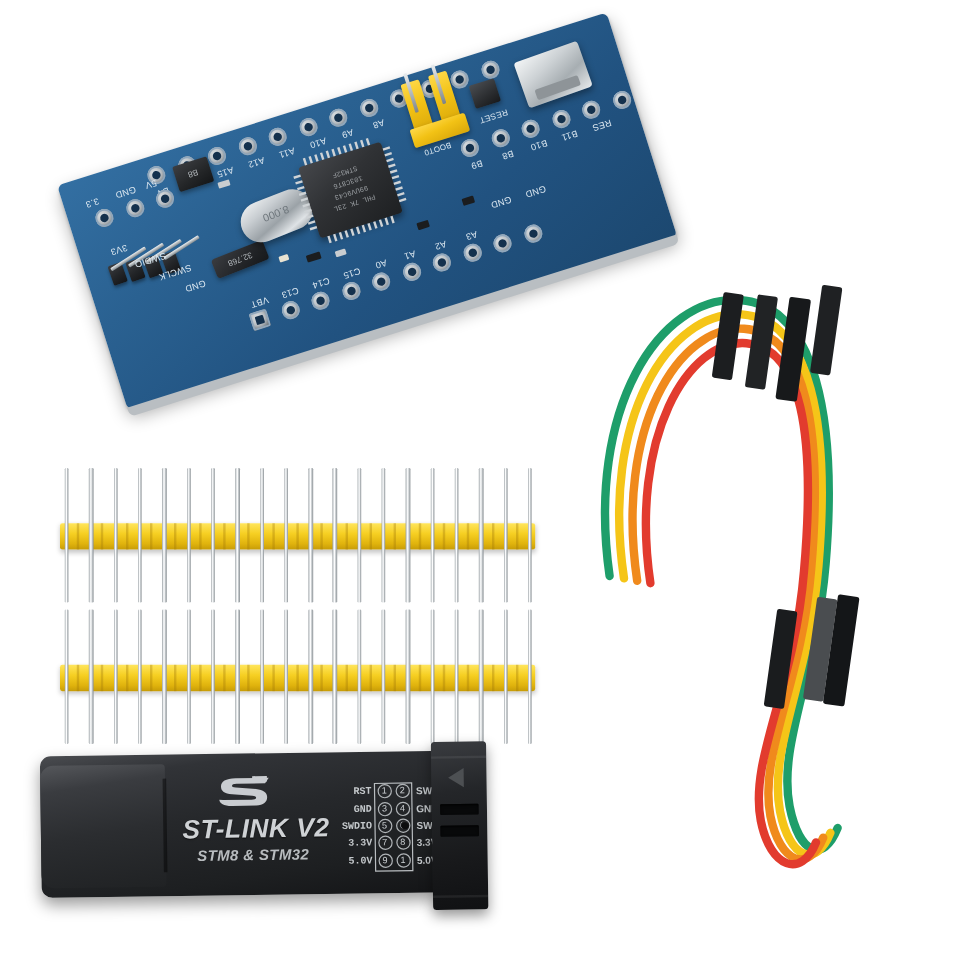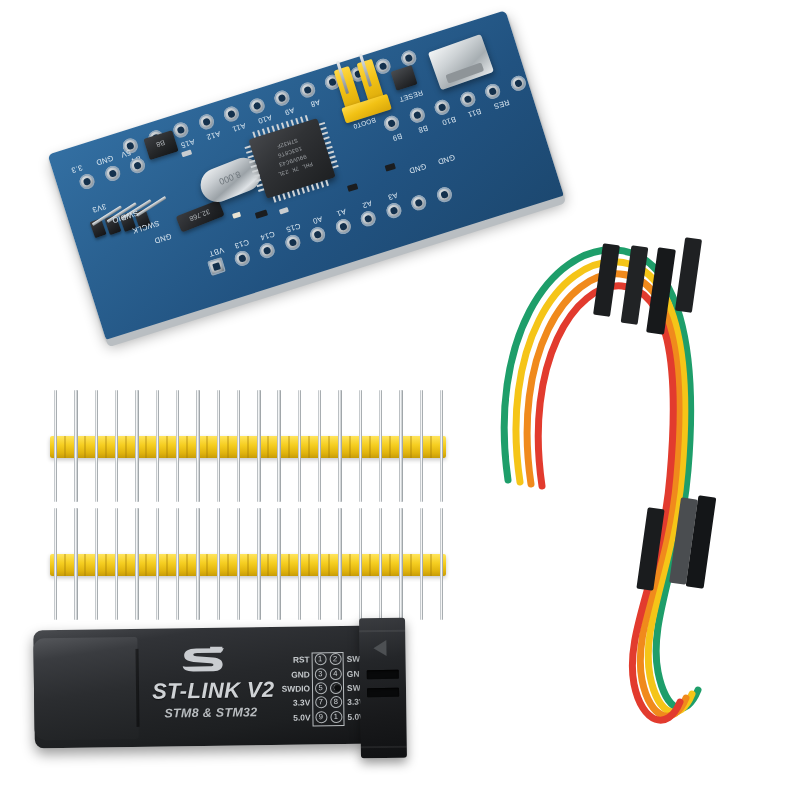--- a/index.html
+++ b/index.html
@@ -369,21 +369,21 @@
     border: 1.4px solid #b9bdc0;
   }
   .pinmap .prow {
     position: absolute;
     left: 0; width: 110px; height: 14.4px;
     display: flex; align-items: center;
   }
   .pinmap .lbl-l {
     width: 38px; text-align: right; padding-right: 3px;
     font-size: 8.4px; font-weight: 700; color: #c4c8cb;
-    font-family: Liberation Sans, sans-serif;
+    font-family: Liberation Mono, monospace;
   }
   .pinmap .nums {
     width: 30px; display: flex; justify-content: space-around; align-items:center;
   }
   .pinmap .num {
     font-size: 7.6px; color: #cdd1d4;
     width: 10px; height: 10px; line-height: 9.4px;
     border: 1px solid #b0b4b7; border-radius: 50%;
     text-align: center;
     font-family: "Liberation Sans", sans-serif;

